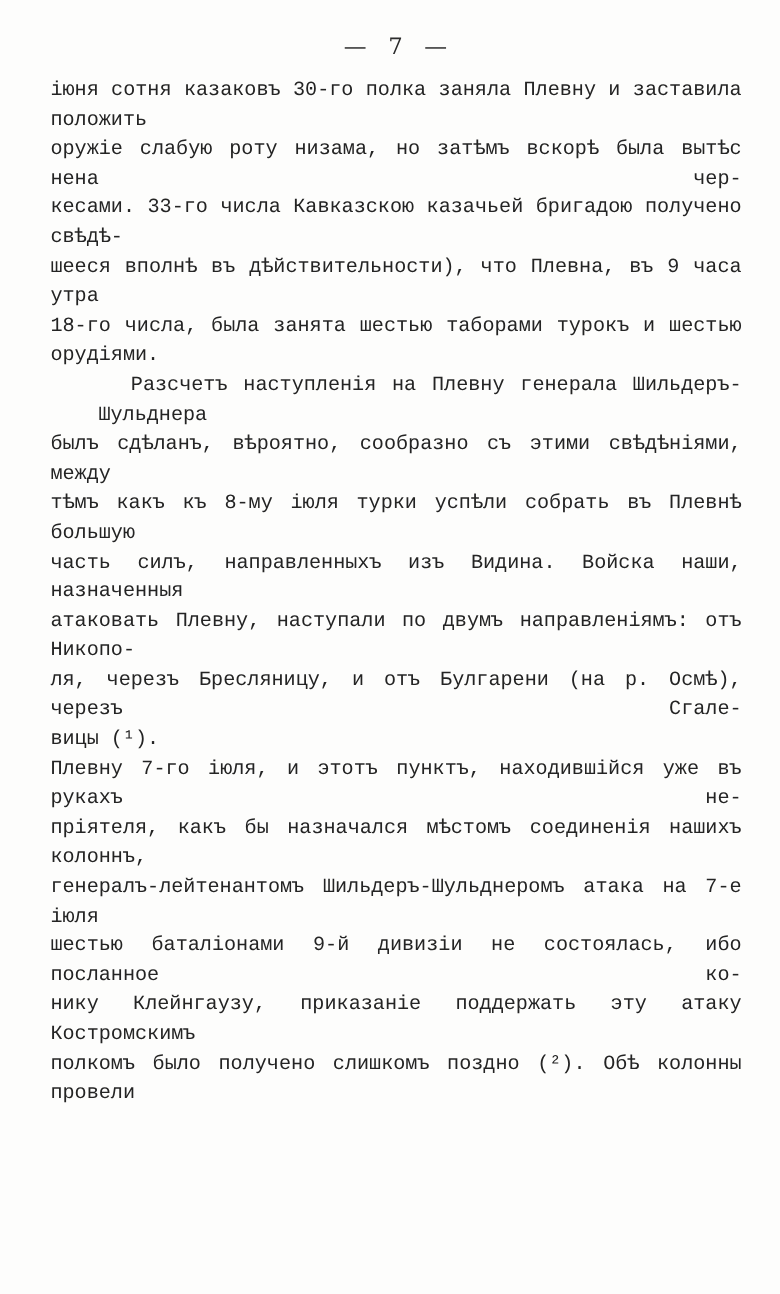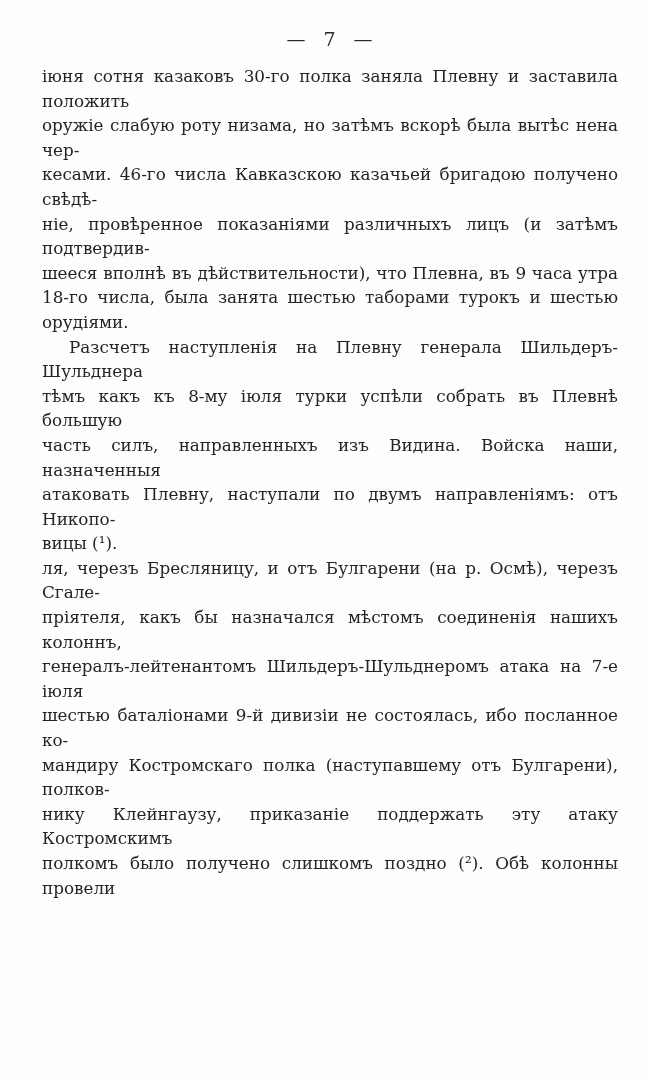--- a/index.html
+++ b/index.html
@@ -31,55 +31,57 @@
   }
   .textblock {
     font-size: 16.8px;
     line-height: 24.6px;
   }
   .line {
     text-align: justify;
     text-align-last: justify;
     white-space: normal;
     overflow: hidden;
+    font-family: Liberation Mono, monospace;
   }
   .line.short {
     text-align-last: left;
   }
   .line.indent {
     text-indent: 27px;
+    margin-left: 40px;
   }
 </style>
 </head>
 <body>
 
 <div class="page">
   <div class="content">
     <div class="page-number">— 7 —</div>
     <div class="textblock">
         <div>
           <div class="line">іюня сотня казаковъ 30-го полка заняла Плевну и заставила положить</div>
           <div class="line">оружіе слабую роту низама, но затѣмъ вскорѣ была вытѣс нена чер-</div>
-          <div class="line">кесами. 46-го числа Кавказскою казачьей бригадою получено свѣдѣ-</div>
-          <div class="line">ніе, провѣренное показаніями различныхъ лицъ (и затѣмъ подтвердив-</div>
+          <div class="line">кесами. 33-го числа Кавказскою казачьей бригадою получено свѣдѣ-</div>
           <div class="line">шееся вполнѣ въ дѣйствительности), что Плевна, въ 9 часа утра</div>
           <div class="line">18-го числа, была занята шестью таборами турокъ и шестью орудіями.</div>
         </div>
         <div>
           <div class="line indent">Разсчетъ наступленія на Плевну генерала Шильдеръ-Шульднера</div>
+          <div class="line">былъ сдѣланъ, вѣроятно, сообразно съ этими свѣдѣніями, между</div>
           <div class="line">тѣмъ какъ къ 8-му іюля турки успѣли собрать въ Плевнѣ большую</div>
           <div class="line">часть силъ, направленныхъ изъ Видина. Войска наши, назначенныя</div>
           <div class="line">атаковать Плевну, наступали по двумъ направленіямъ: отъ Никопо-</div>
+          <div class="line">ля, черезъ Бресляницу, и отъ Булгарени (на р. Осмѣ), черезъ Сгале-</div>
           <div class="line short">вицы (¹).</div>
-          <div class="line">ля, черезъ Бресляницу, и отъ Булгарени (на р. Осмѣ), черезъ Сгале-</div>
         </div>
         <div>
+          <div class="line">Плевну 7-го іюля, и этотъ пунктъ, находившійся уже въ рукахъ не-</div>
           <div class="line">пріятеля, какъ бы назначался мѣстомъ соединенія нашихъ колоннъ,</div>
           <div class="line">генералъ-лейтенантомъ Шильдеръ-Шульднеромъ атака на 7-е іюля</div>
           <div class="line">шестью баталіонами 9-й дивизіи не состоялась, ибо посланное ко-</div>
-          <div class="line">мандиру Костромскаго полка (наступавшему отъ Булгарени), полков-</div>
           <div class="line">нику Клейнгаузу, приказаніе поддержать эту атаку Костромскимъ</div>
           <div class="line">полкомъ было получено слишкомъ поздно (²). Обѣ колонны провели</div>
         </div>
       </div>
 
   </div>
 </div>
 
 </body></html>

